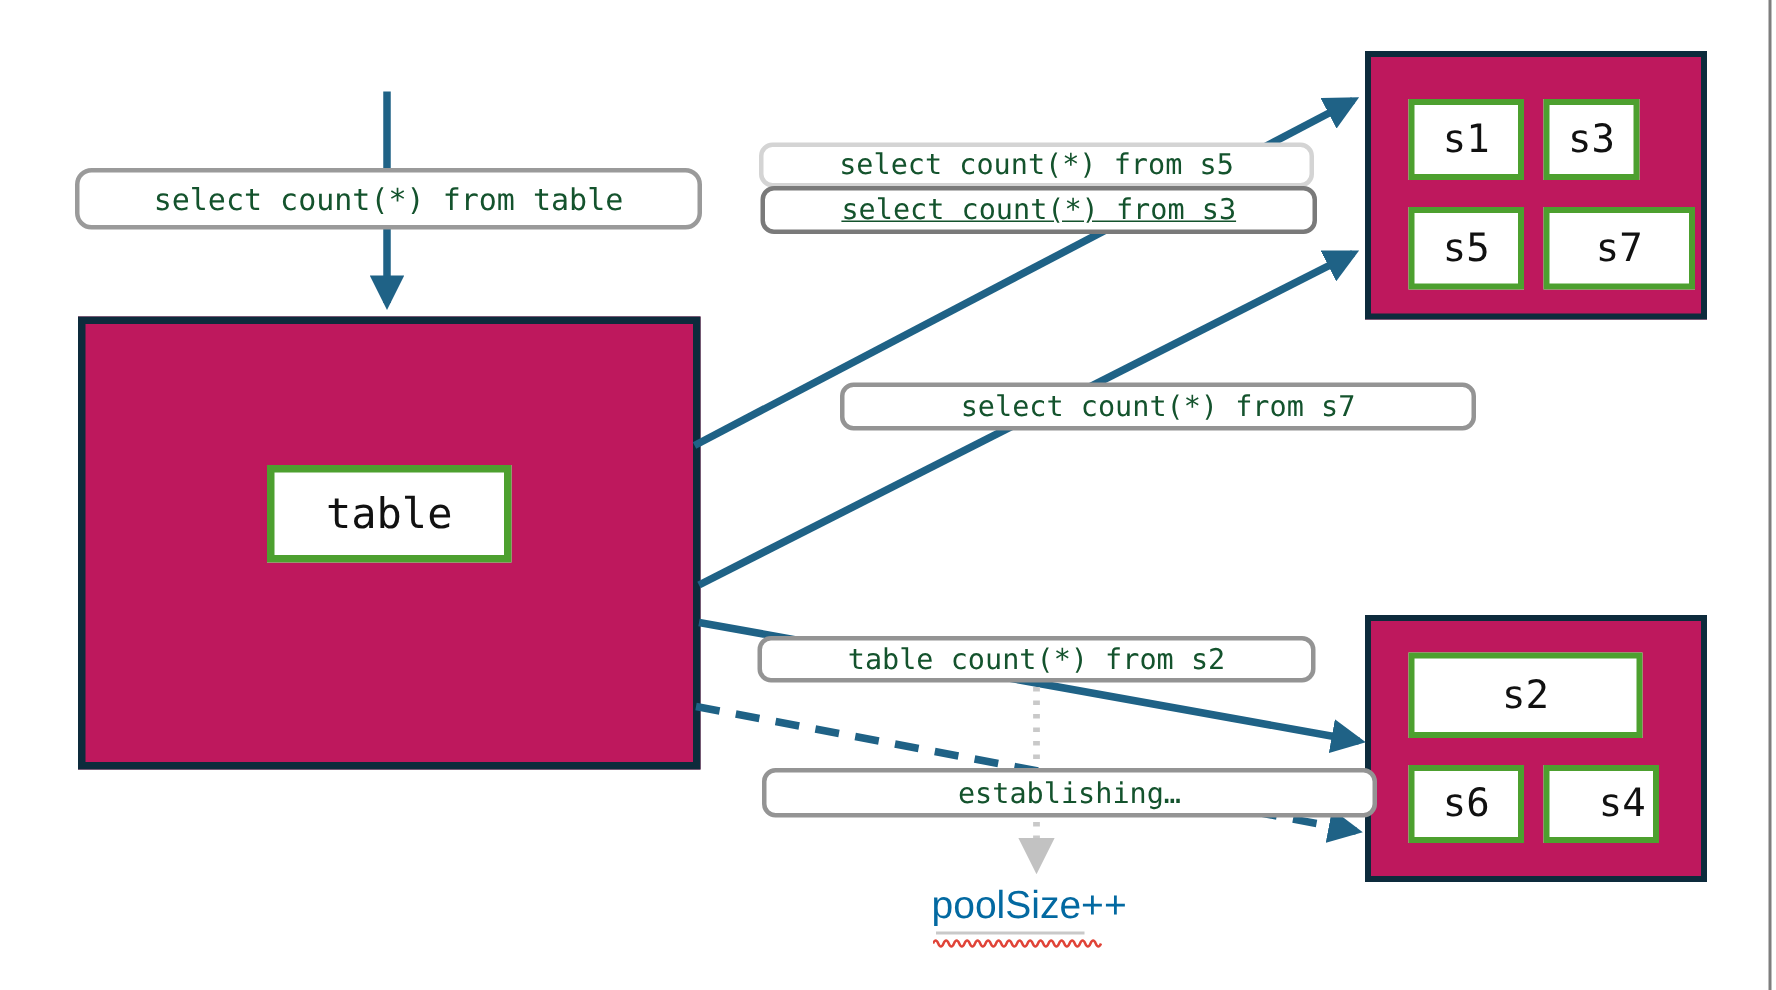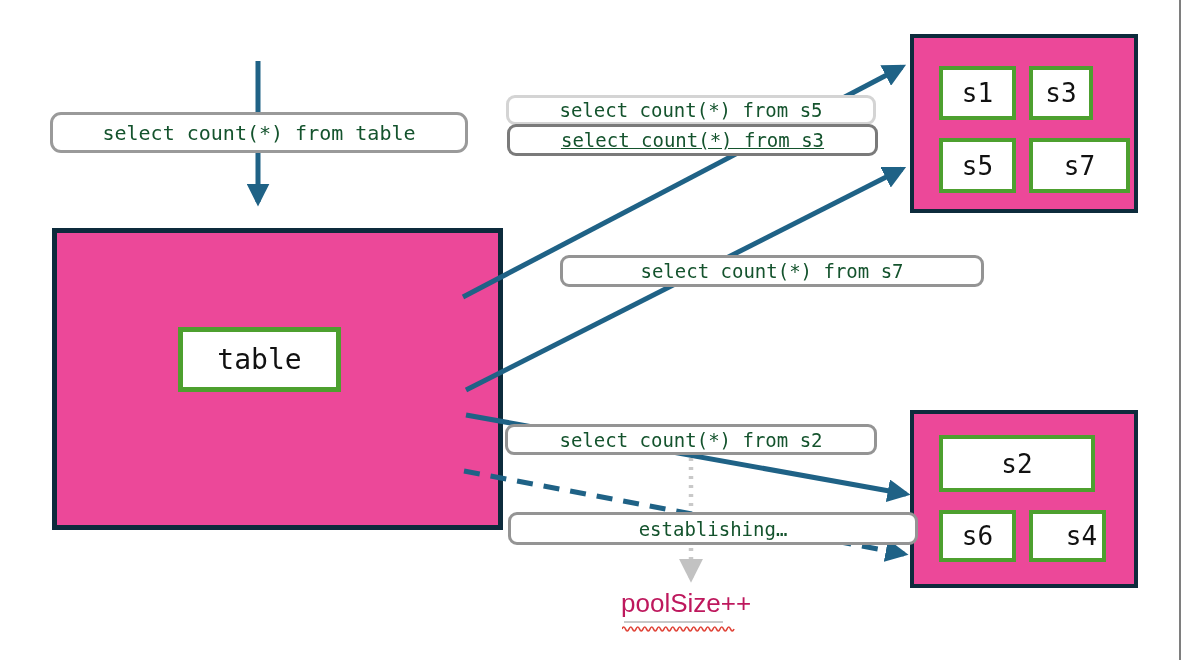--- a/index.html
+++ b/index.html
@@ -11,21 +11,21 @@
     font-family:"DejaVu Sans Mono","Liberation Mono",monospace;
   }
   
   .layer-boxes{position:absolute;inset:0;z-index:1;}
   #arrows-svg{position:absolute;inset:0;z-index:2;}
   .layer-labels{position:absolute;inset:0;z-index:3;pointer-events:none;}
 
   
   .teal-box{
     position:absolute;
-    background:#ec4899;
+    background:#be185d;
     border:5px solid #0d2b3c;
     box-sizing:border-box;
   }
   .shard-box{border-width:4px;}
 
   
   .node{
     position:absolute;
     background:#ffffff;
     border:4px solid #4da02f;
@@ -51,21 +51,21 @@
   .pill-main{border-radius:11px;font-size:20px;border-color:#9a9a9a;}
   .pill-faded{border-color:#d4d4d4;}
   .pill-dark{border-color:#7a7a7a;}
 
   
   .pool-label{
     position:absolute;
     left:621px;top:588px;
     font-family:"Liberation Sans","DejaVu Sans",sans-serif;
     font-size:26px;
-    color:#be185d;
+    color:#0369a1;
     white-space:nowrap;
     letter-spacing:0px;
   }
   .pool-underline{
     position:absolute;
     left:624px;top:621px;
     width:99px;height:2px;
     background:#c9c9c9;
   }
   .pool-squiggle{position:absolute;left:622px;top:623px;}
@@ -77,21 +77,21 @@
     background:#7e7e7e;
   }
 </style>
 </head>
 <body>
 
 <div id="canvas">
 
   <div class="layer-boxes">
 
-    <div class="teal-box" style="left:52px;top:228px;width:451px;height:302px;">
+    <div class="teal-box" style="left:52px;top:211px;width:415px;height:302px;">
       <div class="node node-table" style="left:121px;top:94px;width:163px;height:65px;">
         <span>table</span>
       </div>
     </div>
 
     <div class="teal-box shard-box" style="left:910px;top:34px;width:228px;height:179px;">
       <div class="node" style="left:25px;top:28px;width:77px;height:54px;">
         <span>s1</span>
       </div>
       <div class="node" style="left:115px;top:28px;width:64px;height:54px;">
@@ -155,21 +155,21 @@
 
     <div class="pill pill-dark" style="left:507px;top:124px;width:371px;height:32px;text-decoration:underline;">
       <span>select count(*) from s3</span>
     </div>
 
     <div class="pill" style="left:560px;top:255px;width:424px;height:32px;justify-content:center;">
       <span>select count(*) from s7</span>
     </div>
 
     <div class="pill" style="left:505px;top:424px;width:372px;height:31px;">
-      <span>select count(*) from s2</span>
+      <span>table count(*) from s2</span>
     </div>
 
     <div class="pill" style="left:508px;top:512px;width:410px;height:33px;">
       <span>establishing…</span>
     </div>
 
     <div class="pool-label"><span>poolSize</span><span>++</span></div>
     <div class="pool-underline"></div>
     <svg class="pool-squiggle" width="116" height="10" viewBox="0 0 116 10">
       <path d="M0,6 Q1.75,2 3.5,6 T7,6 T10.5,6 T14,6 T17.5,6 T21,6 T24.5,6 T28,6 T31.5,6 T35,6 T38.5,6 T42,6 T45.5,6 T49,6 T52.5,6 T56,6 T59.5,6 T63,6 T66.5,6 T70,6 T73.5,6 T77,6 T80.5,6 T84,6 T87.5,6 T91,6 T94.5,6 T98,6 T101.5,6 T105,6 T108.5,6 T112,6" stroke="#e04438" stroke-width="1.7" fill="none"></path>

